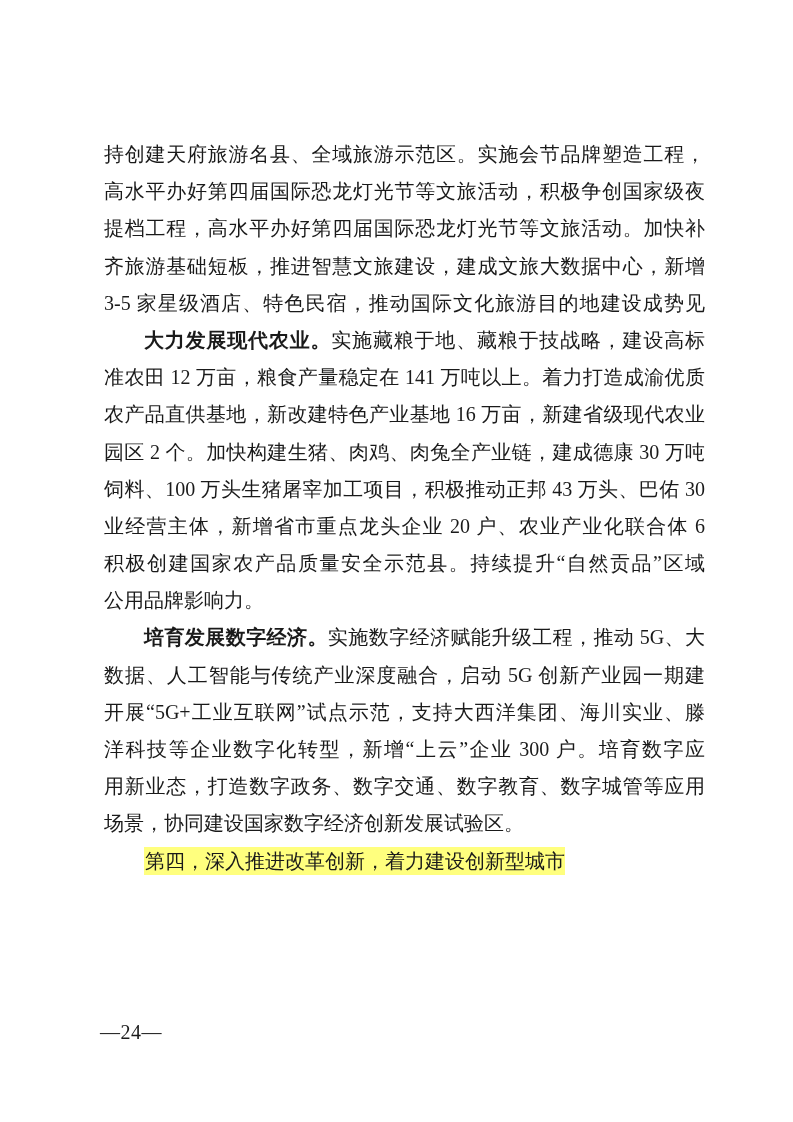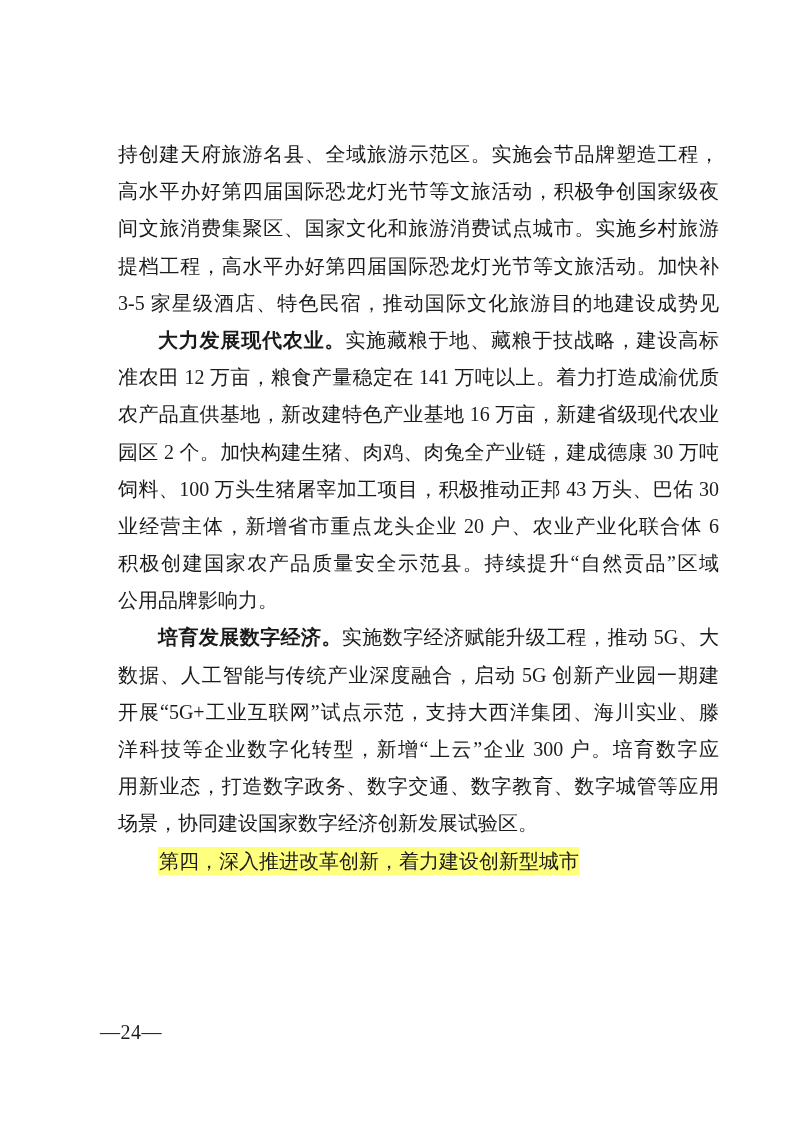--- a/index.html
+++ b/index.html
@@ -6,21 +6,21 @@
   .page {
     position: relative;
     width: 793px;
     height: 1122px;
     background: #ffffff;
     overflow: hidden;
     font-family: "Liberation Serif", "DejaVu Serif", serif;
   }
   .body-text {
     position: absolute;
-    left: 118px;
+    left: 104px;
     top: 136px;
     width: 601px;
     font-size: 20px;
     color: #1a1a1a;
   }
   .line {
     height: 37.2px;
     line-height: 37.2px;
     overflow: hidden;
   }
@@ -49,22 +49,22 @@
     letter-spacing: 0.5px;
   }
 </style>
 </head>
 <body>
 
 <div class="page">
   <div class="body-text" style="color: rgb(26, 26, 26);">
       <div class="line stretch"><span class="">持创建天府旅游名县、全域旅游示范区。实施会节品牌塑造工程，</span></div>
       <div class="line stretch"><span class="">高水平办好第四届国际恐龙灯光节等文旅活动，积极争创国家级夜</span></div>
-      <div class="line stretch"><span class="">间文旅消费集聚区、国家文化和旅游消费试点城市。实施乡村旅游</span></div>
       <div class="line stretch"><span class="">提档工程，高水平办好第四届国际恐龙灯光节等文旅活动。加快补</span></div>
+      <div class="line stretch"><span class="">齐旅游基础短板，推进智慧文旅建设，建成文旅大数据中心，新增</span></div>
       <div class="line stretch"><span class="">3-5 家星级酒店、特色民宿，推动国际文化旅游目的地建设成势见效。</span></div>
       <div class="line stretch indent"><span class="lead">大力发展现代农业。</span><span class="">实施藏粮于地、藏粮于技战略，建设高标</span></div>
       <div class="line stretch"><span class="">准农田 12 万亩，粮食产量稳定在 141 万吨以上。着力打造成渝优质</span></div>
       <div class="line stretch"><span class="">农产品直供基地，新改建特色产业基地 16 万亩，新建省级现代农业</span></div>
       <div class="line stretch"><span class="">园区 2 个。加快构建生猪、肉鸡、肉兔全产业链，建成德康 30 万吨</span></div>
       <div class="line stretch"><span class="">饲料、100 万头生猪屠宰加工项目，积极推动正邦 43 万头、巴佑 30</span></div>
       <div class="line stretch"><span class="">业经营主体，新增省市重点龙头企业 20 户、农业产业化联合体 6 个。</span></div>
       <div class="line stretch"><span class="">积极创建国家农产品质量安全示范县。持续提升“自然贡品”区域</span></div>
       <div class="line"><span class="">公用品牌影响力。</span></div>
       <div class="line stretch indent"><span class="lead">培育发展数字经济。</span><span class="">实施数字经济赋能升级工程，推动 5G、大</span></div>

